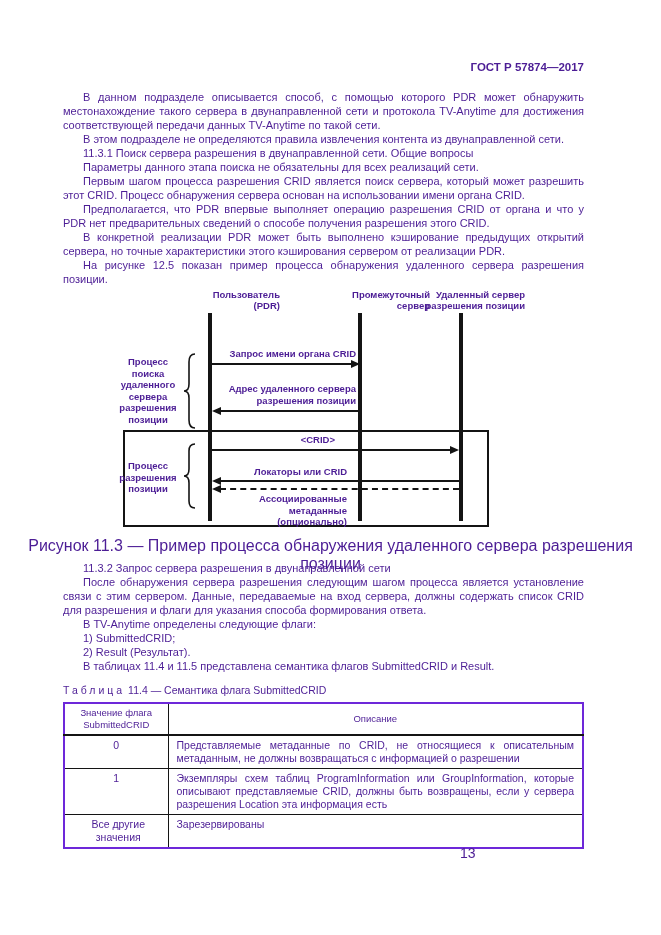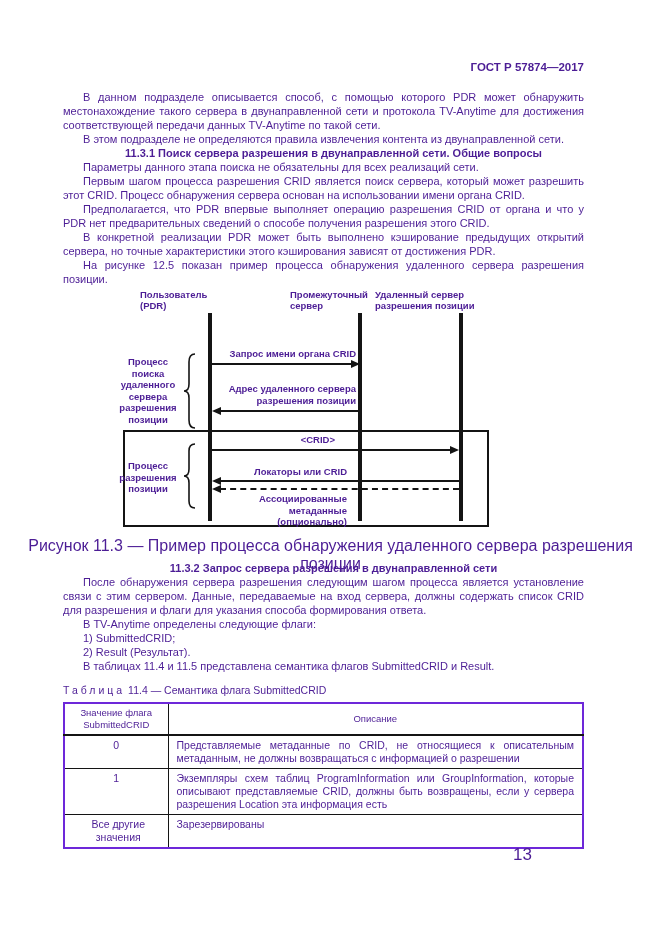--- a/index.html
+++ b/index.html
@@ -8,25 +8,25 @@
     position:relative; width:661px; height:935px; background:#ffffff;
     font-family:"Liberation Sans","DejaVu Sans",sans-serif; color:#4c1d95;
     overflow:hidden; margin:0 auto;
   }
   .gost-header {
     position:absolute; top:61px; left:63px; width:521px;
     text-align:right; font-size:11.5px; font-weight:bold;
   }
   .textblock { position:absolute; left:63px; width:521px; font-size:11px; line-height:14px; }
   .textblock p { text-align:justify; text-indent:20px; }
-  .textblock .head { font-weight:bold; text-indent:20px; text-align:center; }
+  .textblock .head { font-weight:normal; text-indent:20px; text-align:left; }
   
   .figure { position:absolute; left:0; top:287px; width:661px; height:266px; }
   .fig-el { position:absolute; }
-  .ll-head { font-size:9.5px; font-weight:bold; line-height:11px; text-align:left; white-space:pre-line; }
+  .ll-head { font-size:9.5px; font-weight:bold; line-height:11px; text-align:right; white-space:pre-line; }
   .lifeline { width:4px; background:#141414; top:26px; height:208px; position:absolute; }
   .proc-box { position:absolute; left:123px; top:143px; width:366px; height:97px; border:2px solid #141414; }
   .grp-label { font-size:9.5px; font-weight:bold; line-height:11.5px; text-align:center; white-space:pre-line; }
   .msg-label { font-size:9.5px; font-weight:bold; line-height:11.5px; text-align:right; white-space:pre-line; }
   .arrow-line { position:absolute; height:2px; background:#141414; }
   .arrow-dashed { position:absolute; height:0; border-top:2px dashed #141414; }
   .head-right { position:absolute; width:0; height:0; border-top:4px solid transparent; border-bottom:4px solid transparent; border-left:9px solid #141414; }
   .head-left  { position:absolute; width:0; height:0; border-top:4px solid transparent; border-bottom:4px solid transparent; border-right:9px solid #141414; }
   .fig-caption { position:absolute; top:250px; left:10px; width:641px; text-align:center; font-size:16px; }
   .brace-svg { position:absolute; }
@@ -36,37 +36,37 @@
   .tbl-title .spaced { letter-spacing:3px; }
   table.sem { border-collapse:collapse; width:521px; border:2px solid #6d28d9; table-layout:fixed; }
   table.sem th, table.sem td { border:1.5px solid #141414; vertical-align:top; }
   table.sem th { font-size:9.5px; font-weight:normal; line-height:12px; text-align:center; padding:3px 4px; white-space:pre-line; vertical-align:middle; }
   table.sem thead th { border-bottom:2.5px solid #141414; }
   table.sem td { font-size:10.5px; line-height:13px; padding:3px 8px; }
   table.sem td.val { text-align:center; padding:3px 4px; }
   table.sem td.val.left { text-align:center; padding-left:8px; }
   table.sem td.desc { text-align:justify; }
   .col-val { width:104px; }
-  .page-number { position:absolute; top:845px; left:484px; width:77px; text-align:center; font-size:17px; }
+  .page-number { position:absolute; top:845px; left:460px; width:77px; text-align:left; font-size:14px; }
 </style>
 </head>
 <body>
 
 <div class="page">
 
   <div class="gost-header">ГОСТ Р 57874—2017</div>
 
   <div class="textblock" style="top:90px;">
     <p>В данном подразделе описывается способ, с помощью которого PDR может обнаружить местонахождение такого сервера в двунаправленной сети и протокола TV-Anytime для достижения соответствующей передачи данных TV-Anytime по такой сети.</p>
     <p>В этом подразделе не определяются правила извлечения контента из двунаправленной сети.</p>
     <p class="head">11.3.1 Поиск сервера разрешения в двунаправленной сети. Общие вопросы</p>
     <p>Параметры данного этапа поиска не обязательны для всех реализаций сети.</p>
     <p>Первым шагом процесса разрешения CRID является поиск сервера, который может разрешить этот CRID. Процесс обнаружения сервера основан на использовании имени органа CRID.</p>
     <p>Предполагается, что PDR впервые выполняет операцию разрешения CRID от органа и что у PDR нет предварительных сведений о способе получения разрешения этого CRID.</p>
-    <p>В конкретной реализации PDR может быть выполнено кэширование предыдущих открытий сервера, но точные характеристики этого кэширования зависят от достижения PDR.</p>
+    <p>В конкретной реализации PDR может быть выполнено кэширование предыдущих открытий сервера, но точные характеристики этого кэширования сервером от реализации PDR.</p>
     <p>На рисунке 12.5 показан пример процесса обнаружения удаленного сервера разрешения позиции.</p>
   </div>
 
   <div class="figure">
 
     <div class="fig-el ll-head" style="left:140px;top:2px;width:140px;">Пользователь
 (PDR)</div>
     <div class="fig-el ll-head" style="left:290px;top:2px;width:140px;">Промежуточный
 сервер</div>
     <div class="fig-el ll-head" style="left:375px;top:2px;width:150px;">Удаленный сервер

